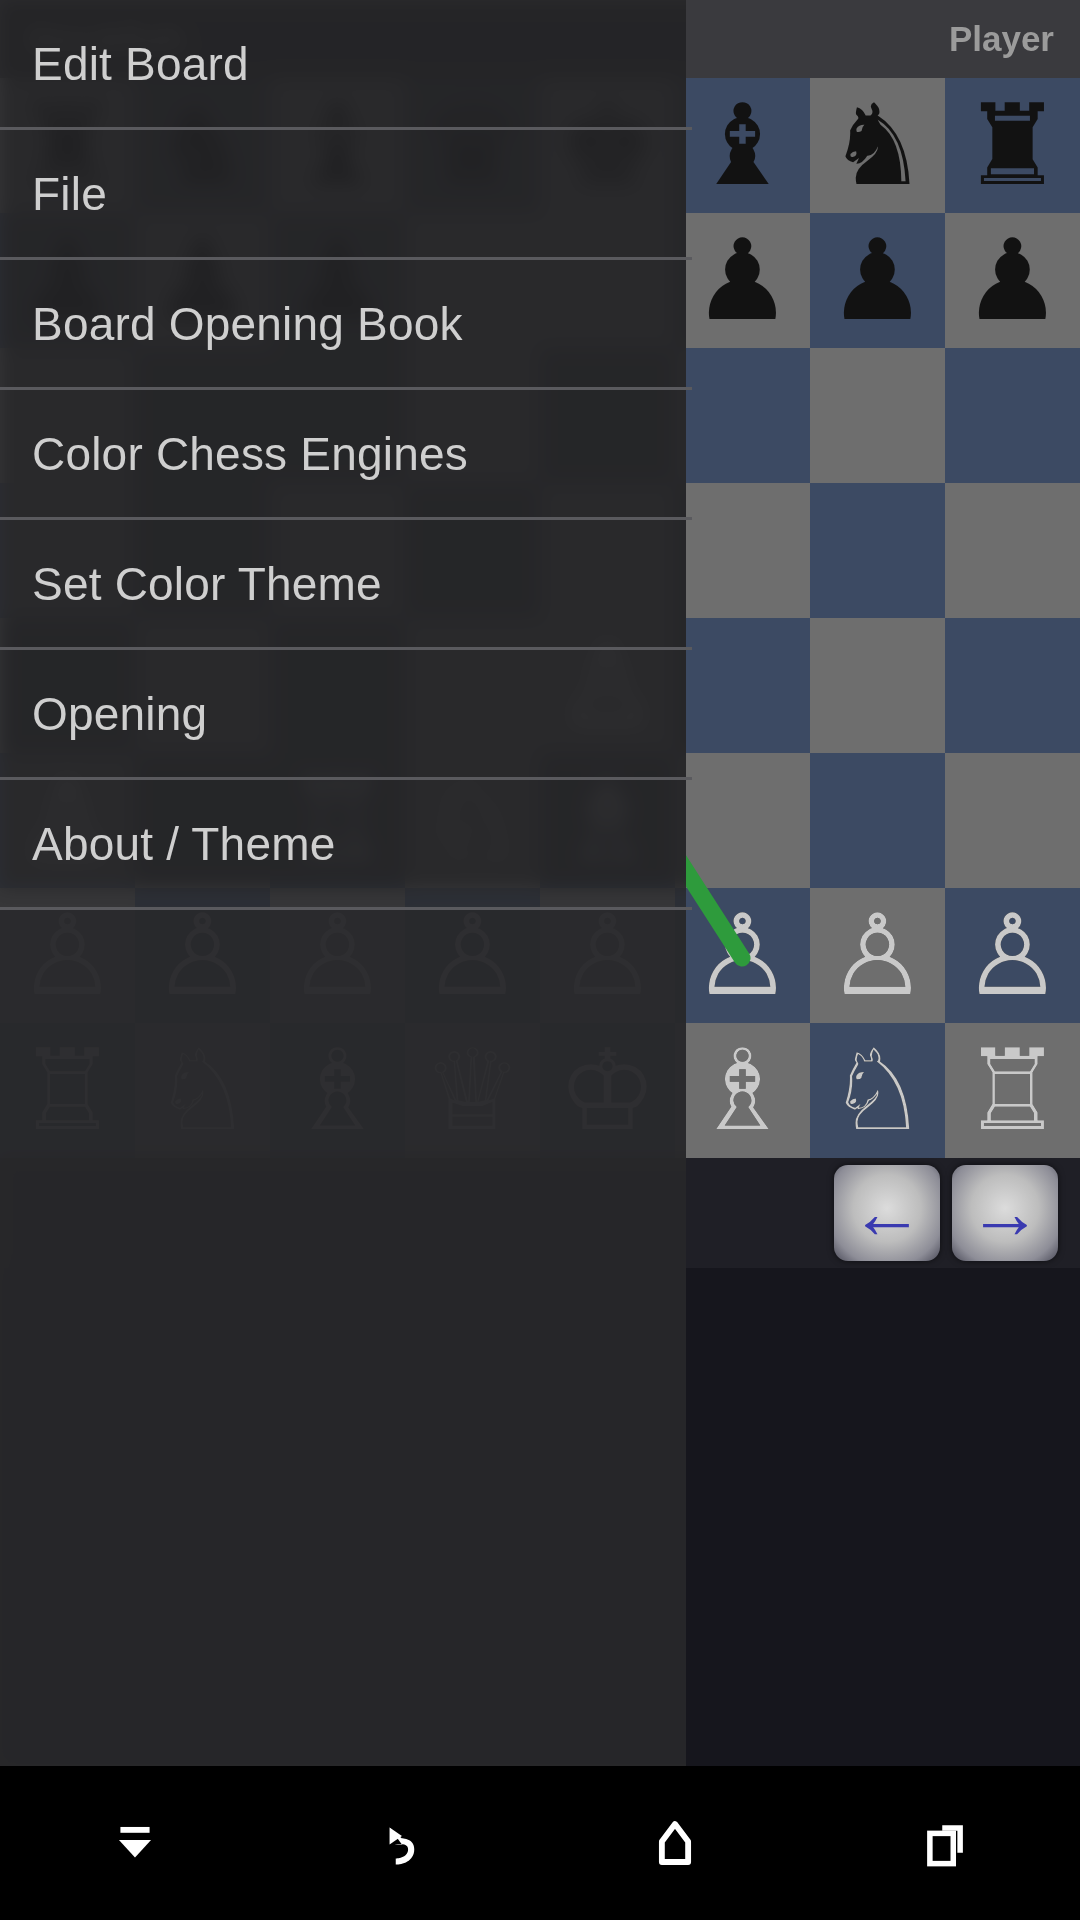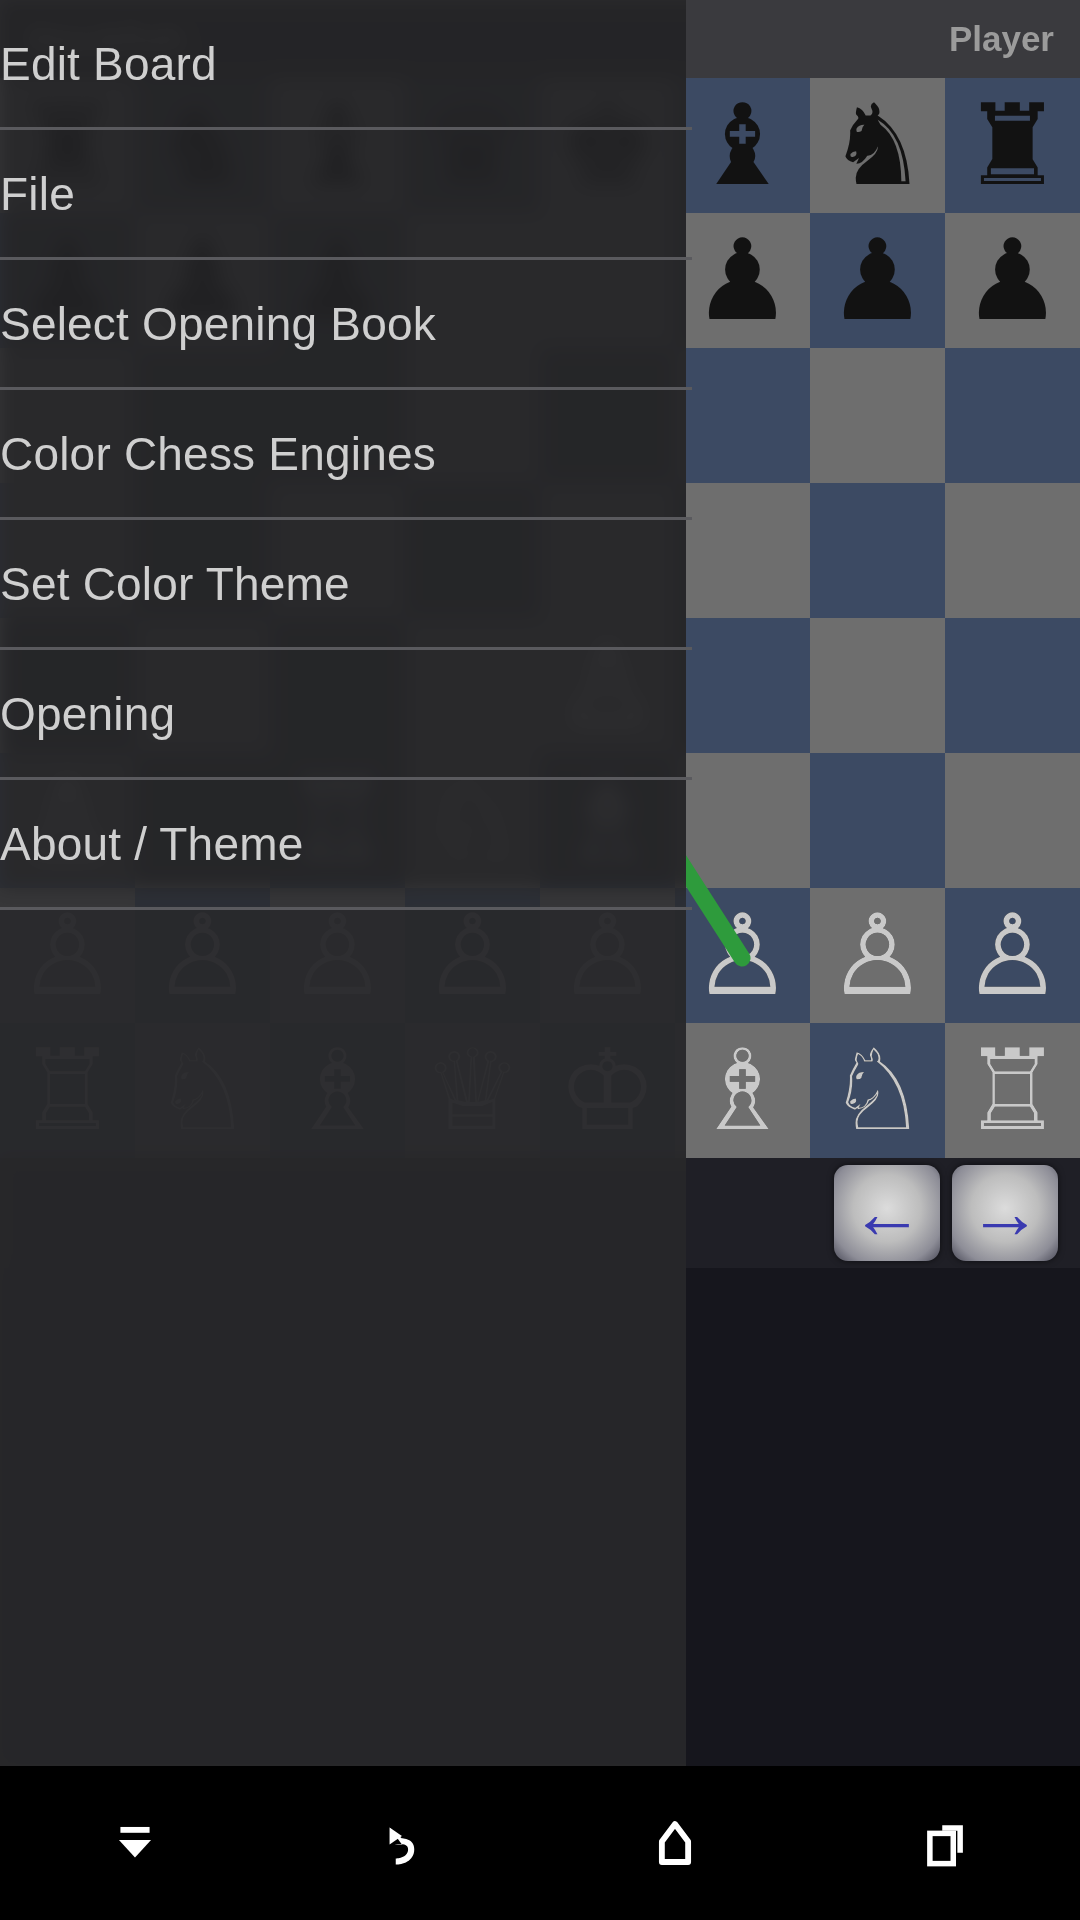--- a/index.html
+++ b/index.html
@@ -105,20 +105,21 @@
   
   #menu-panel {
     position:absolute; left:0; top:0;
     width:686px; height:1766px;
     background:rgba(40,40,43,.80);
   }
   .menu-item {
     position:relative;
     height:127px;
     display:flex; align-items:center;
+    padding-left:32px;
     color:#cfcfcf;
     font-size:46px;
     letter-spacing:.2px;
     white-space:nowrap;
   }
   .menu-divider {
     height:3px;
     background:#5a5a5e;
     width:692px;
   }
@@ -400,21 +401,21 @@
     <div id="menu-list">
         <div class="menu-item">
           <span>Edit Board</span>
         </div>
         <div class="menu-divider"></div>
         <div class="menu-item">
           <span>File</span>
         </div>
         <div class="menu-divider"></div>
         <div class="menu-item">
-          <span>Select Opening Book</span>
+          <span>Board Opening Book</span>
         </div>
         <div class="menu-divider"></div>
         <div class="menu-item">
           <span>Color Chess Engines</span>
         </div>
         <div class="menu-divider"></div>
         <div class="menu-item">
           <span>Set Color Theme</span>
         </div>
         <div class="menu-divider"></div>

